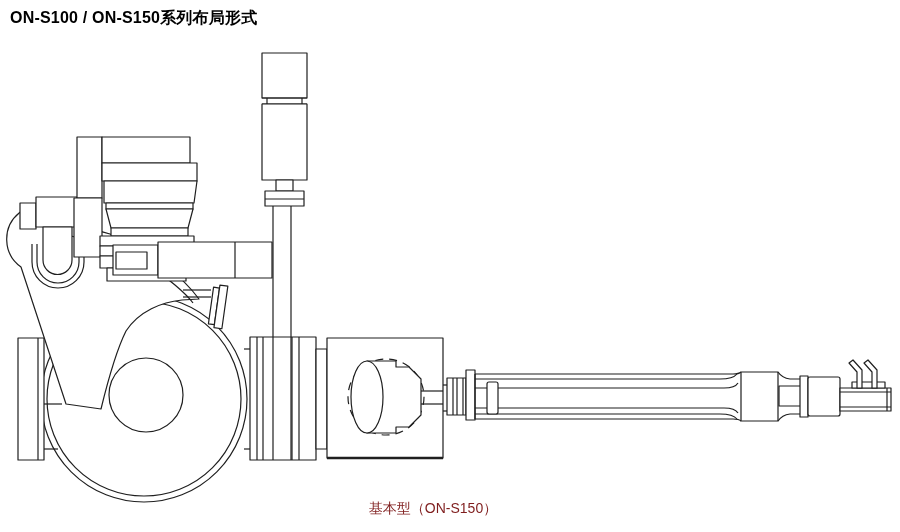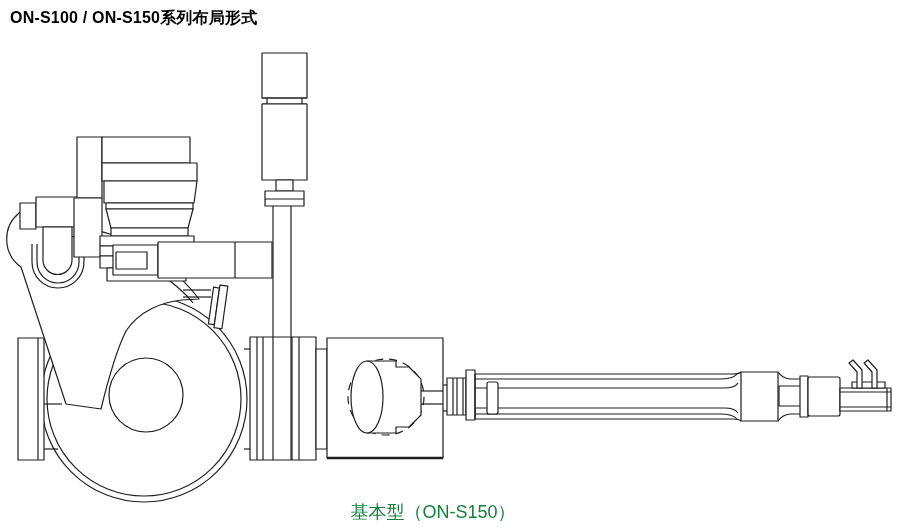--- a/index.html
+++ b/index.html
@@ -22,22 +22,22 @@
     color: #000;
     letter-spacing: 0.2px;
     white-space: nowrap;
   }
   .page-caption {
     position: absolute;
     left: 0;
     top: 500px;
     width: 866px;
     text-align: center;
-    font-size: 18px;
-    color: #15803d;
+    font-size: 14px;
+    color: #7f1d1d;
     white-space: nowrap;
   }
   svg.diagram { position: absolute; left: 0; top: 0; }
   svg.diagram * {
     vector-effect: non-scaling-stroke;
   }
   .ln { stroke: var(--ink); stroke-width: 1.2; fill: none; stroke-linejoin: round; stroke-linecap: butt; }
   .fw { stroke: var(--ink); stroke-width: 1.2; fill: #ffffff; stroke-linejoin: round; }
   .thick { stroke-width: 2.4; }
   .dash { stroke-dasharray: 8 6; }

